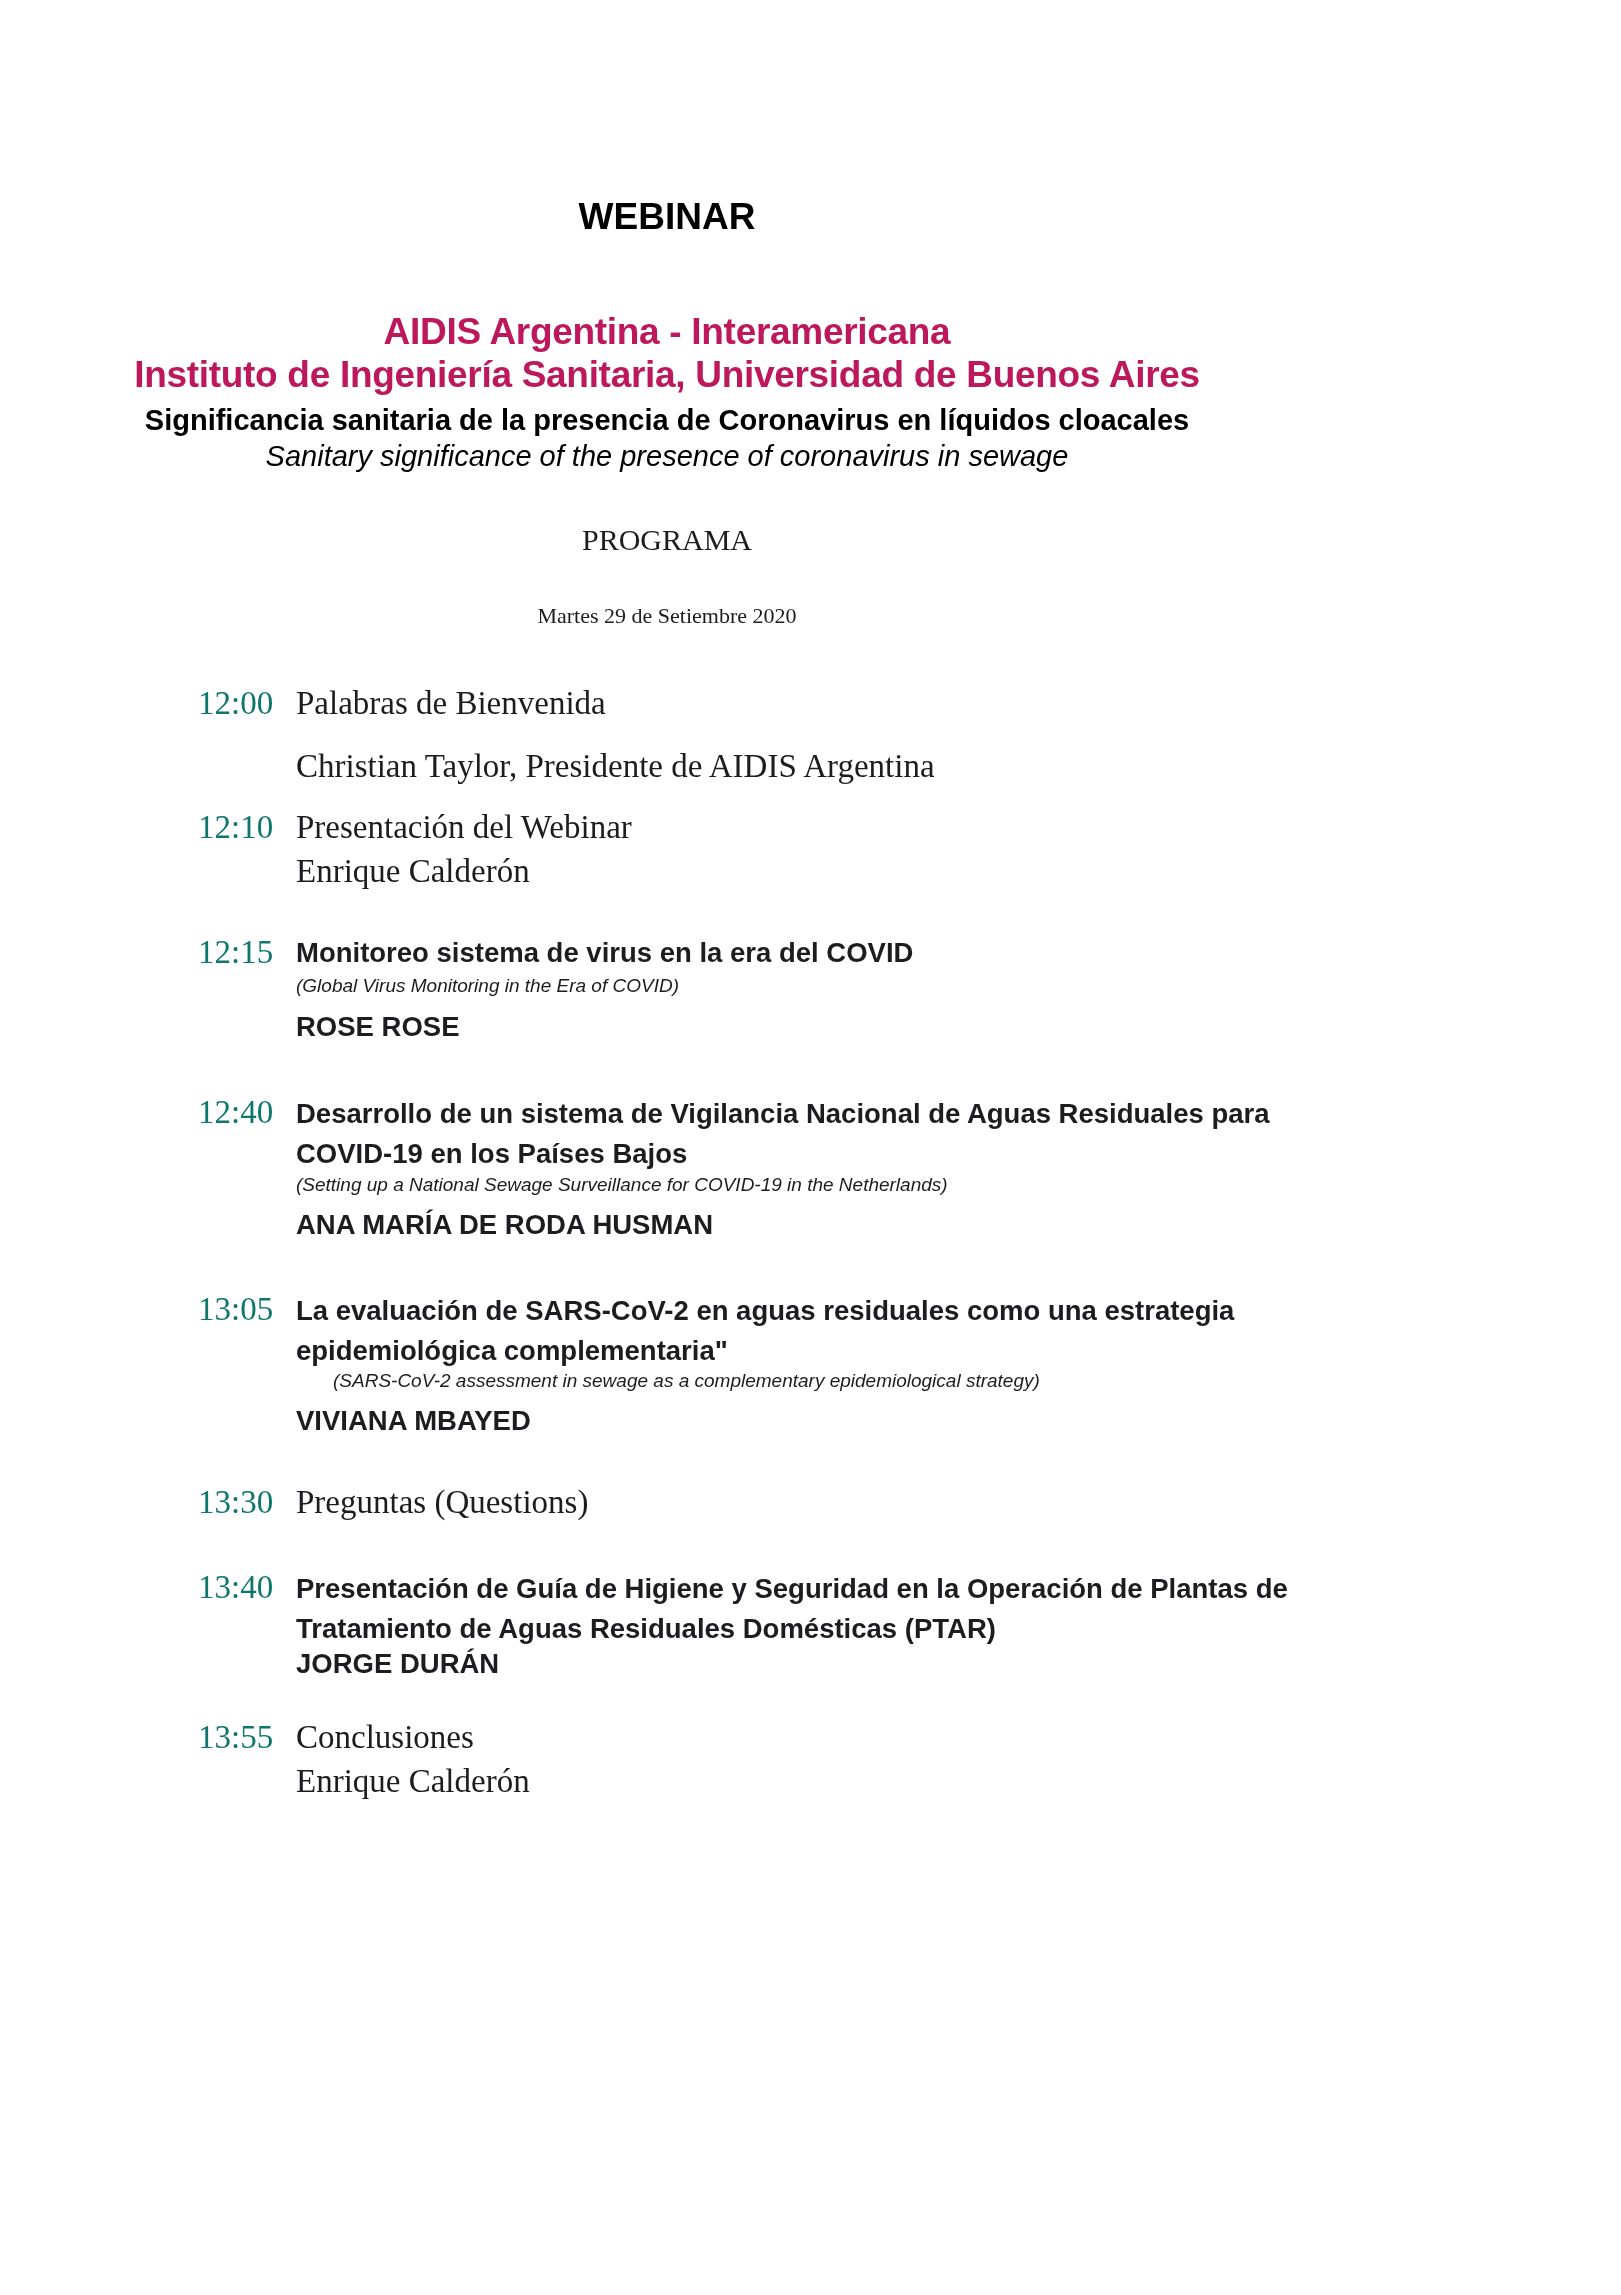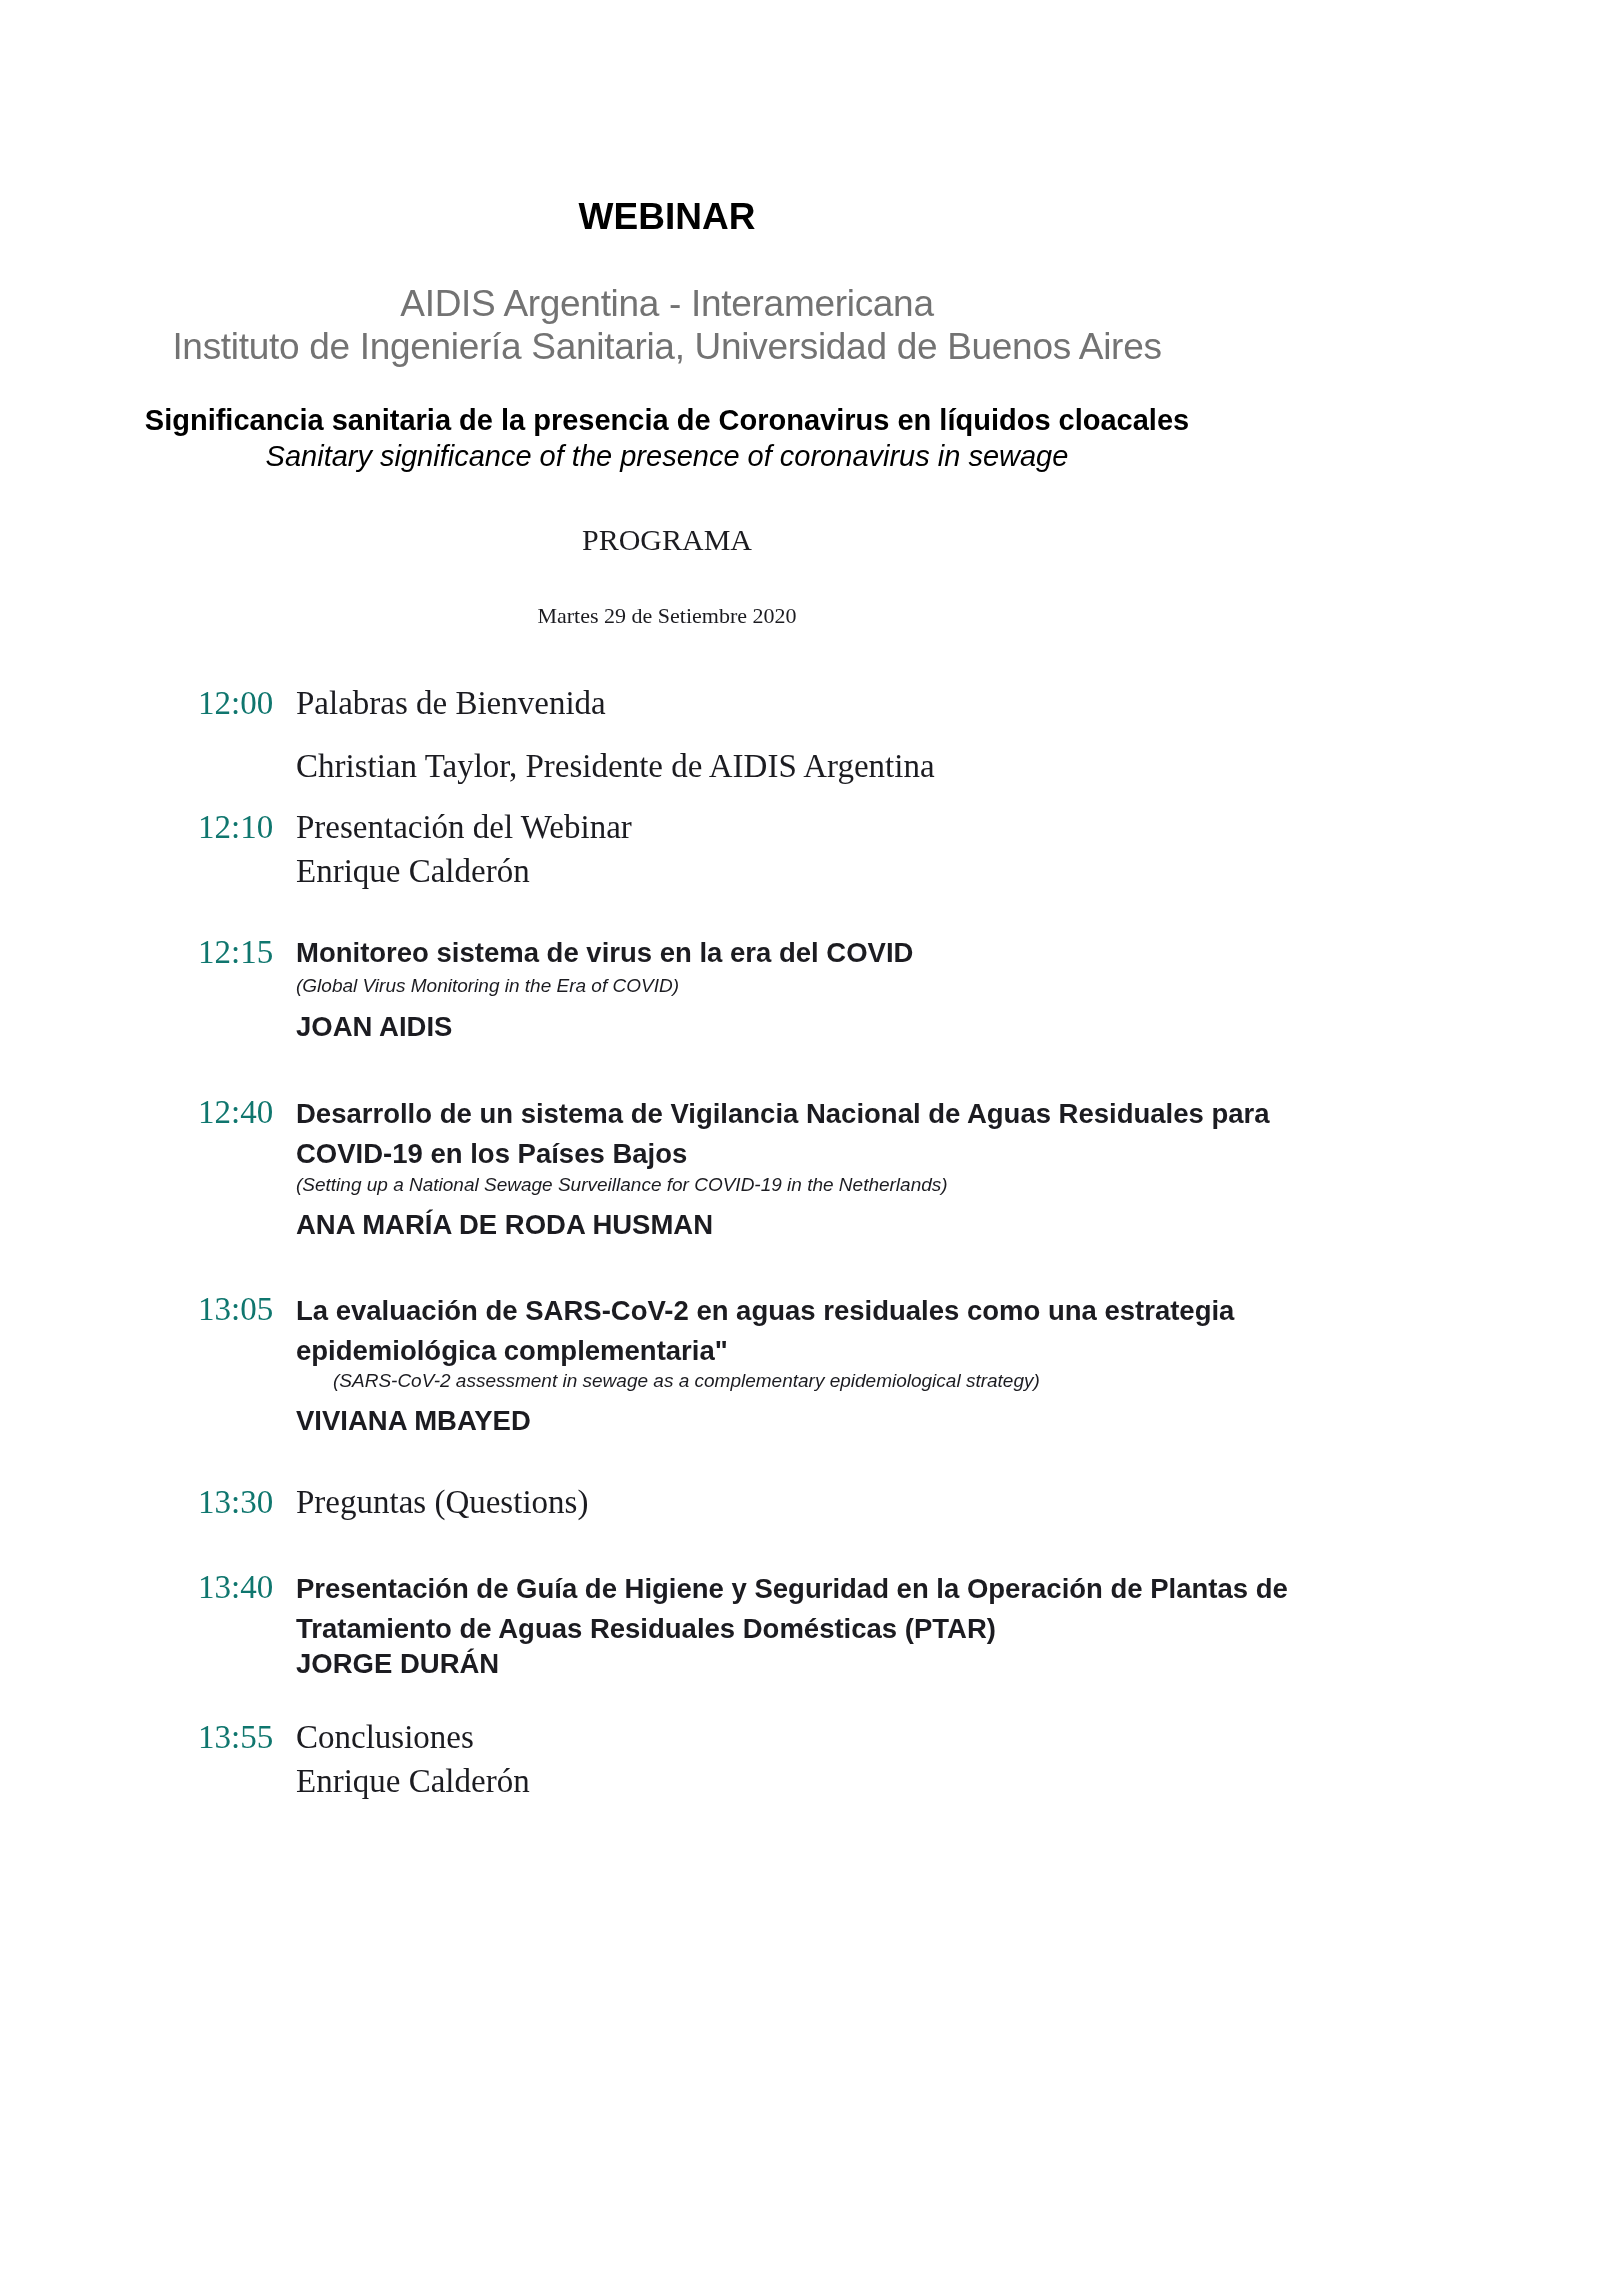--- a/index.html
+++ b/index.html
@@ -2,21 +2,21 @@
 <html style="font-size:10.5px"><head>
 <meta charset="utf-8">
 <style>
   html, body { margin: 0; padding: 0; background: #ffffff; }
   body { width: 1622px; height: 2295px; position: relative; overflow: hidden; color: #1c1c21; }
   .abs { position: absolute; white-space: nowrap; }
   .center { left: 0; width: 1334px; text-align: center; }
   .sans { font-family: "Liberation Sans", sans-serif; }
   .serif { font-family: "Liberation Serif", serif; }
   .h-webinar { font-weight: bold; font-size: 37px; color: #000; }
-  .h-org { font-weight: normal; font-size: 37px; color: #737373; letter-spacing: -0.3px; }
+  .h-org { font-weight: bold; font-size: 37px; color: #be185d; letter-spacing: -0.3px; margin-top: 28px; }
   .h-title { font-weight: bold; font-size: 29px; color: #000; }
   .h-subtitle { font-style: italic; font-size: 29px; color: #000; }
   .h-programa { font-size: 30px; color: #1c1c21; }
   .h-date { font-size: 22px; color: #1c1c21; }
 
   .time { left: 198px; font-family: "Liberation Serif", serif; font-size: 33px; color: #0f766e; }
   .line { left: 296px; }
   .serif-line { font-family: "Liberation Serif", serif; font-size: 33px; color: #1c1c21; }
   .bold-line { font-family: "Liberation Sans", sans-serif; font-weight: bold; font-size: 27.5px; color: #1c1c21; }
   .ital-line { font-family: "Liberation Sans", sans-serif; font-style: italic; font-size: 19px; color: #1c1c21; }
@@ -43,21 +43,21 @@
 <div>
   <div class="abs time" style="top:809px;">12:10</div>
   <div class="abs line serif-line" style="top:809px;">Presentación del Webinar</div>
   <div class="abs line serif-line" style="top:853px;">Enrique Calderón</div>
 </div>
 
 <div>
   <div class="abs time" style="top:934px;">12:15</div>
   <div class="abs line bold-line" style="top:937px;">Monitoreo sistema de virus en la era del COVID</div>
   <div class="abs line ital-line" style="top:975px;">(Global Virus Monitoring in the Era of COVID)</div>
-  <div class="abs line name-line" style="top:1011px;">JOAN AIDIS</div>
+  <div class="abs line name-line" style="top:1011px;">ROSE ROSE</div>
 </div>
 
 <div>
   <div class="abs time" style="top:1094px;">12:40</div>
   <div class="abs line bold-line" style="top:1098px;">Desarrollo de un sistema de Vigilancia Nacional de Aguas Residuales para</div>
   <div class="abs line bold-line" style="top:1138px;">COVID-19 en los Países Bajos</div>
   <div class="abs line ital-line" style="top:1174px;">(Setting up a National Sewage Surveillance for COVID-19 in the Netherlands)</div>
   <div class="abs line name-line" style="top:1209px;">ANA MARÍA DE RODA HUSMAN</div>
 </div>
 

